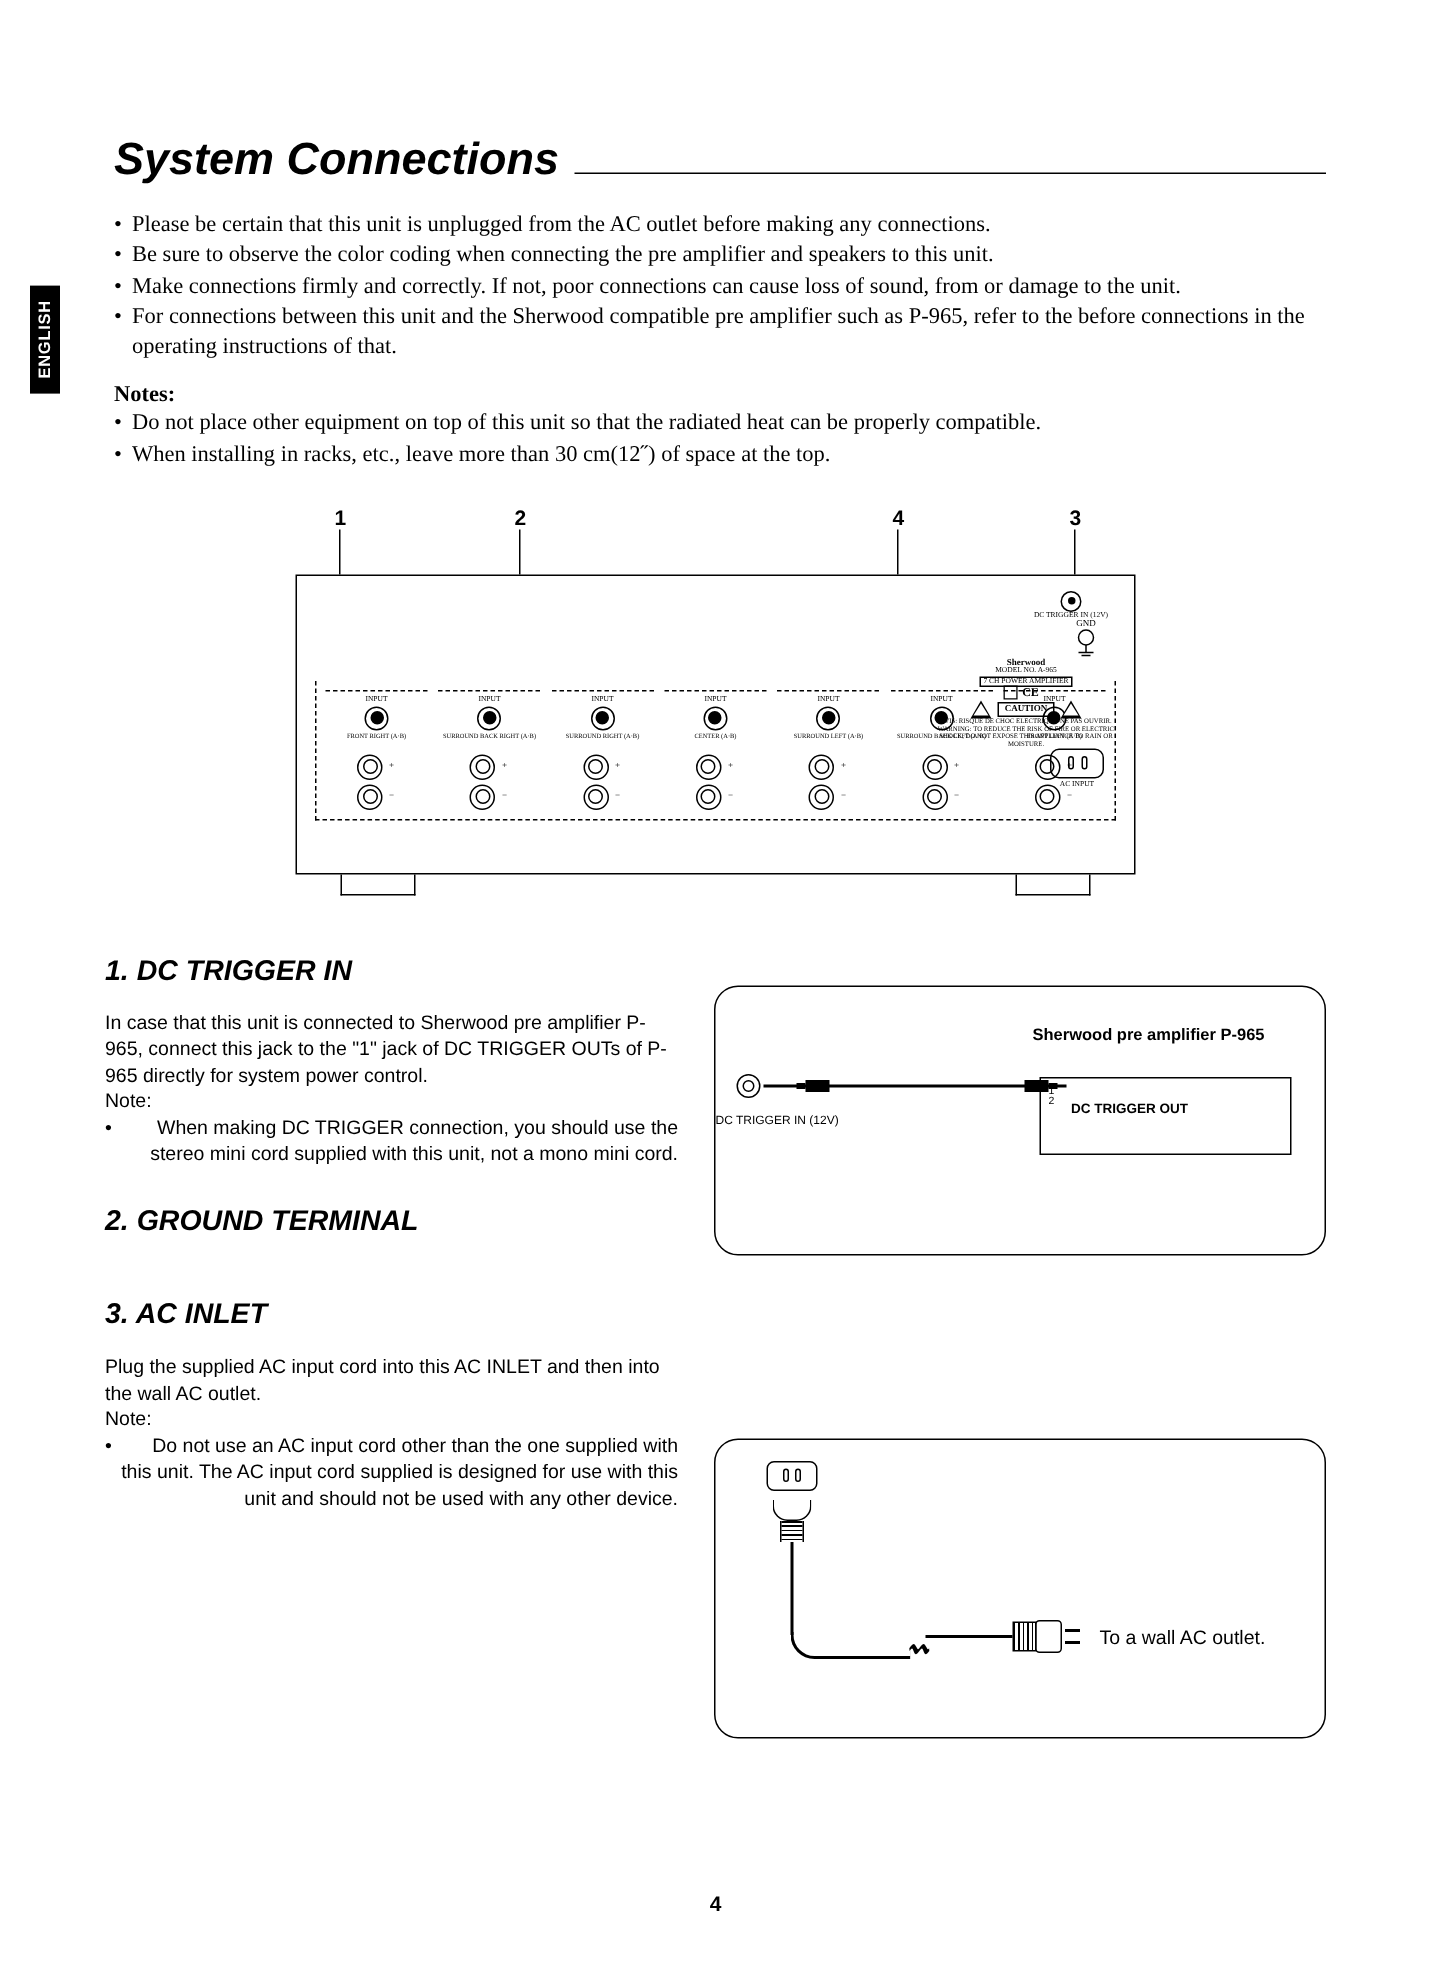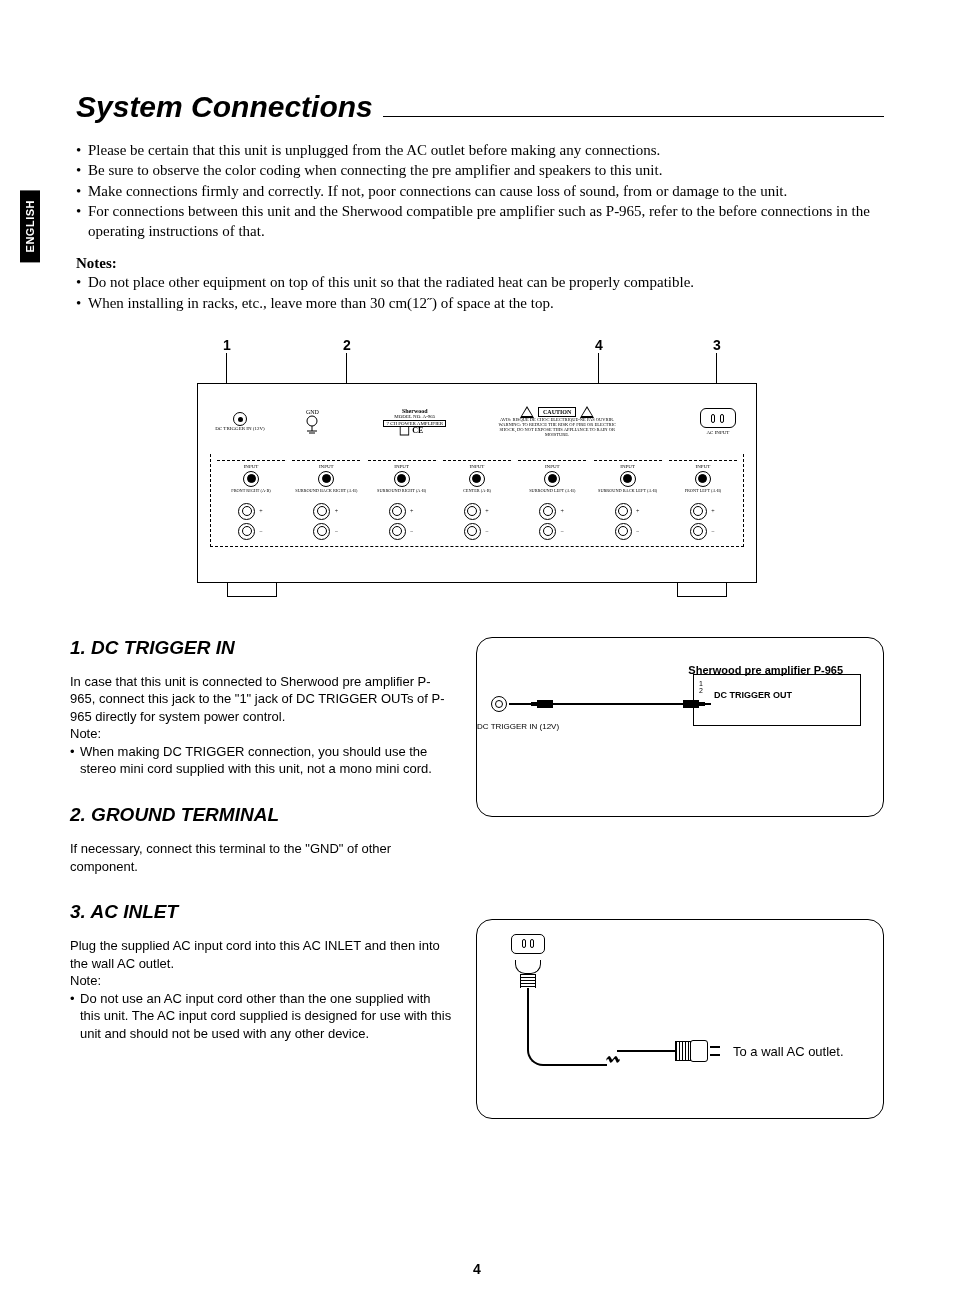--- a/index.html
+++ b/index.html
@@ -98,23 +98,24 @@
     margin: 0 auto;
   }
   .rear-panel {
     border: 1.5px solid #000;
     height: 200px;
     position: relative;
     padding: 10px 12px 6px 12px;
   }
   .top-row {
     display: flex;
-    align-items: center;
+    align-items: flex-end;
     justify-content: space-between;
     height: 56px;
+    flex-direction: column;
   }
   .dc-in {
     width: 60px;
     font-size: 5px;
     text-align: center;
   }
   .dc-in .jack {
     width: 14px; height: 14px; border-radius: 50%;
     border: 1px solid #000; margin: 0 auto;
     display:flex; align-items:center; justify-content:center;
@@ -196,33 +197,34 @@
     font-size: 19px;
     margin-bottom: 14px;
   }
   .body-sans {
     font-family: Arial, Helvetica, sans-serif;
     font-size: 13px;
     line-height: 1.35;
   }
   .body-sans .b-row { display:flex; }
   .body-sans .b-dot { width:10px; }
-  .body-sans .b-txt { flex:1; }
+  .body-sans .b-txt { flex:1;text-align:right; }
 
   .fig-box {
     border: 1px solid #000;
     border-radius: 16px;
     padding: 14px 18px;
     font-family: Arial, Helvetica, sans-serif;
     font-size: 10px;
+    margin-top: 20px;
   }
   .fig1 { height: 180px; position:relative; }
   .p965-label { position:absolute; right:40px; top:26px; font-weight:bold; font-size:11px; }
   .p965-box {
-    position:absolute; right:22px; top:36px;
+    position:absolute; right:22px; top:60px;
     width: 168px; height: 52px; border:1px solid #000;
     padding:4px; font-size:8px; line-height:1;
   }
   .p965-box .out-lbl { font-weight:bold; font-size:9px; position:absolute; top:16px; left:20px; }
   .p965-box .nums { position:absolute; left:5px; top:5px; font-size:7px; }
   .fig1 .left-jack {
     position:absolute; left:14px; top:58px;
     width:16px; height:16px; border:1.5px solid #000; border-radius:50%;
     display:flex; align-items:center; justify-content:center;
   }
@@ -518,23 +520,20 @@
       <div>In case that this unit is connected to Sherwood pre amplifier P-965, connect this jack to the "1" jack of DC TRIGGER OUTs of P-965 directly for system power control.</div>
       <div>Note:</div>
       <div class="b-row">
           <div class="b-dot">•</div>
           <div class="b-txt">When making DC TRIGGER connection, you should use the stereo mini cord supplied with this unit, not a mono mini cord.</div>
         </div>
     </div>
 
     <div class="spacer"></div>
     <div class="section-h">2. GROUND TERMINAL</div>
-    <div class="body-sans">
-      <div>If necessary, connect this terminal to the "GND" of other component.</div>
-    </div>
 
     <div class="spacer"></div>
     <div class="section-h">3. AC INLET</div>
     <div class="body-sans">
       <div>Plug the supplied AC input cord into this AC INLET and then into the wall AC outlet.</div>
       <div>Note:</div>
       <div class="b-row">
           <div class="b-dot">•</div>
           <div class="b-txt">Do not use an AC input cord other than the one supplied with this unit. The AC input cord supplied is designed for use with this unit and should not be used with any other device.</div>
         </div>

